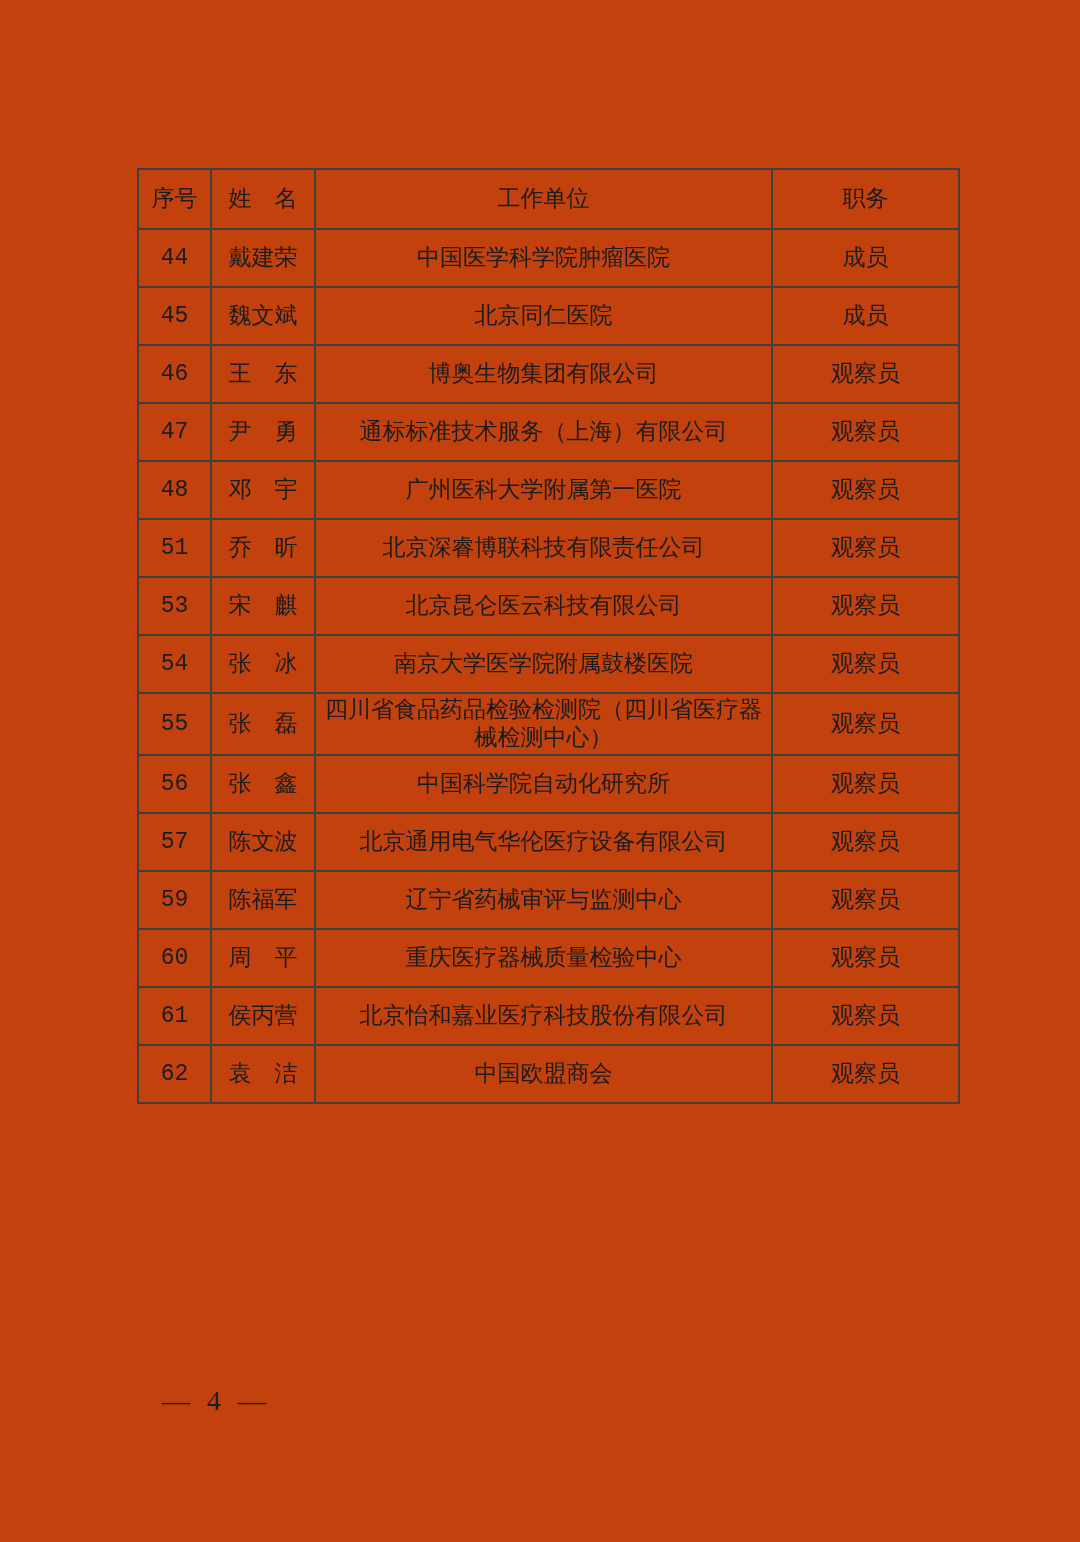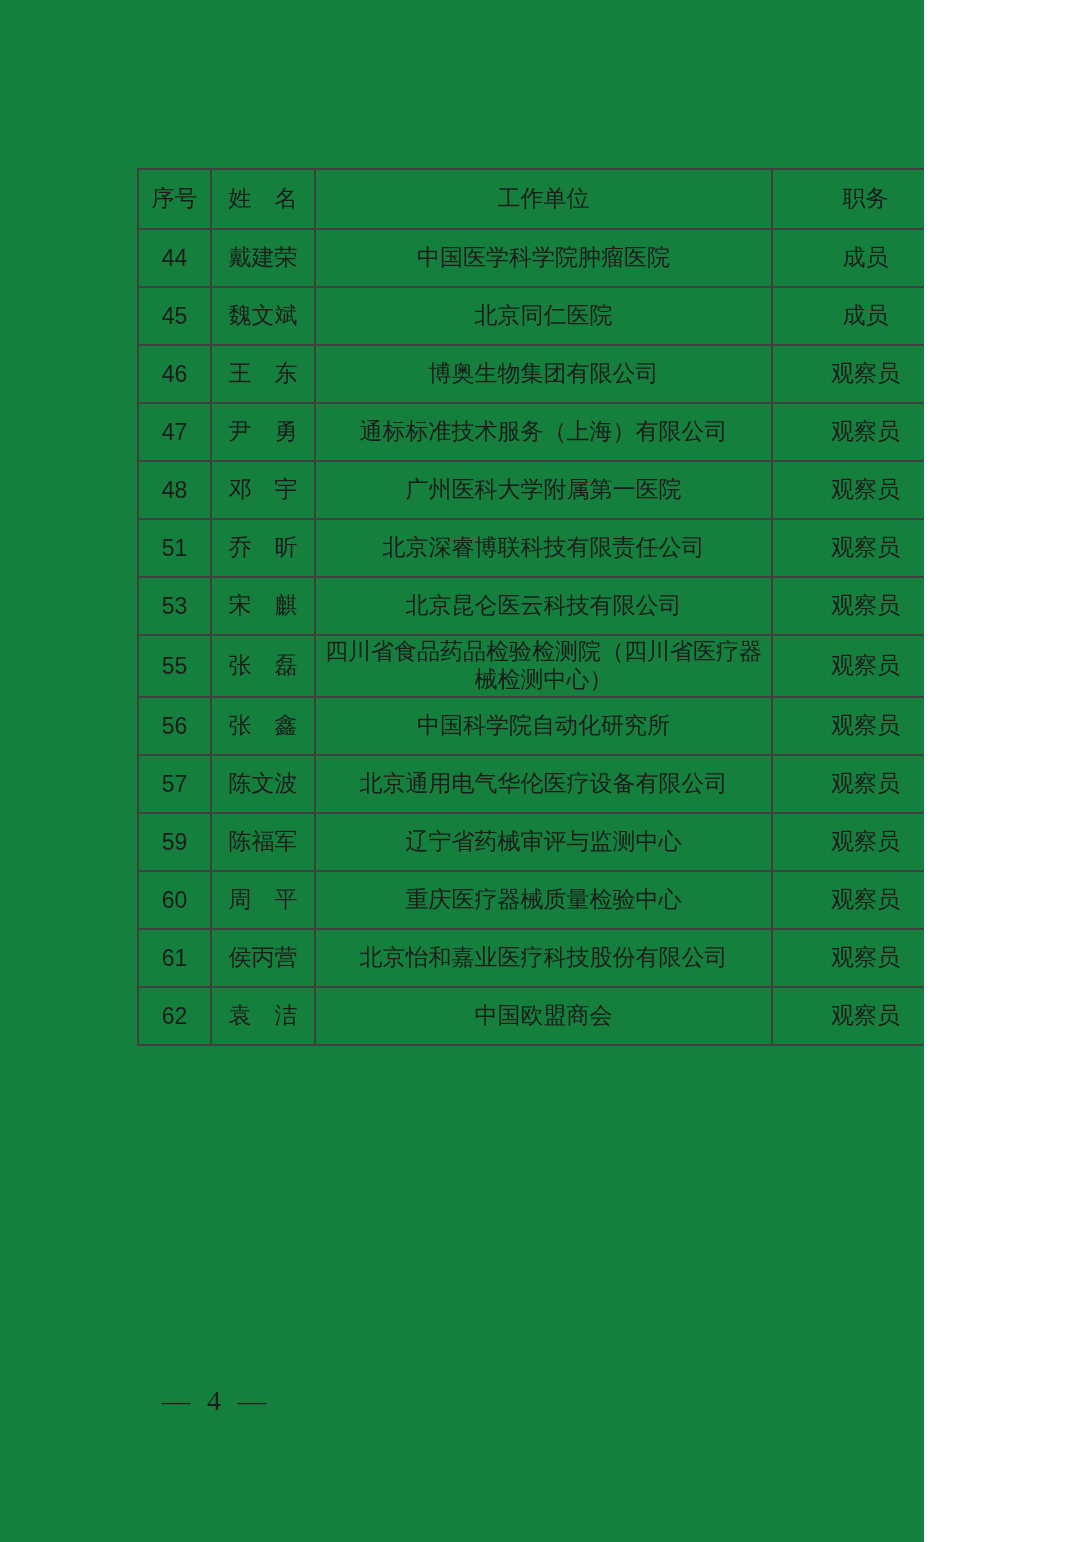--- a/index.html
+++ b/index.html
@@ -2,23 +2,23 @@
 <html><head>
 <meta charset="utf-8">
 <style>
   html, body {
     margin: 0;
     padding: 0;
     background: #ffffff;
   }
   .page {
     position: relative;
-    width: 924px;
+    width: 1080px;
     height: 1542px;
-    background: #15803d;
+    background: #c2410c;
     font-family: "Liberation Serif", "DejaVu Serif", serif;
     color: #1c1c1c;
     overflow: hidden;
   }
   table.members-table {
     position: absolute;
     left: 137px;
     top: 168px;
     width: 821px;
     border-collapse: collapse;
@@ -35,21 +35,21 @@
     padding: 2px 6px;
     box-sizing: border-box;
     color: #1c1c1c;
   }
   .members-table thead tr { height: 60px; }
   .members-table tbody tr { height: 58px; }
   .col-no   { width: 73px;  }
   .col-name { width: 104px; }
   .col-unit { width: 457px; }
   .col-role { width: 187px; }
-  .c-no { font-family: Liberation Sans, sans-serif; }
+  .c-no { font-family: Liberation Mono, monospace; }
   .footer {
     position: absolute;
     left: 162px;
     top: 1385px;
     font-size: 28px;
     letter-spacing: 2px;
     color: #1c1c1c;
     word-spacing: 6px;
     white-space: pre;
   }
@@ -120,20 +120,26 @@
   </tr>
 
 
   <tr>
     <td class="c-no">53</td>
     <td class="c-name">宋　麒</td>
     <td class="c-unit">北京昆仑医云科技有限公司</td>
     <td class="c-role">观察员</td>
   </tr>
 
+  <tr>
+    <td class="c-no">54</td>
+    <td class="c-name">张　冰</td>
+    <td class="c-unit">南京大学医学院附属鼓楼医院</td>
+    <td class="c-role">观察员</td>
+  </tr>
 
   <tr>
     <td class="c-no">55</td>
     <td class="c-name">张　磊</td>
     <td class="c-unit">四川省食品药品检验检测院（四川省医疗器械检测中心）</td>
     <td class="c-role">观察员</td>
   </tr>
 
   <tr>
     <td class="c-no">56</td>

